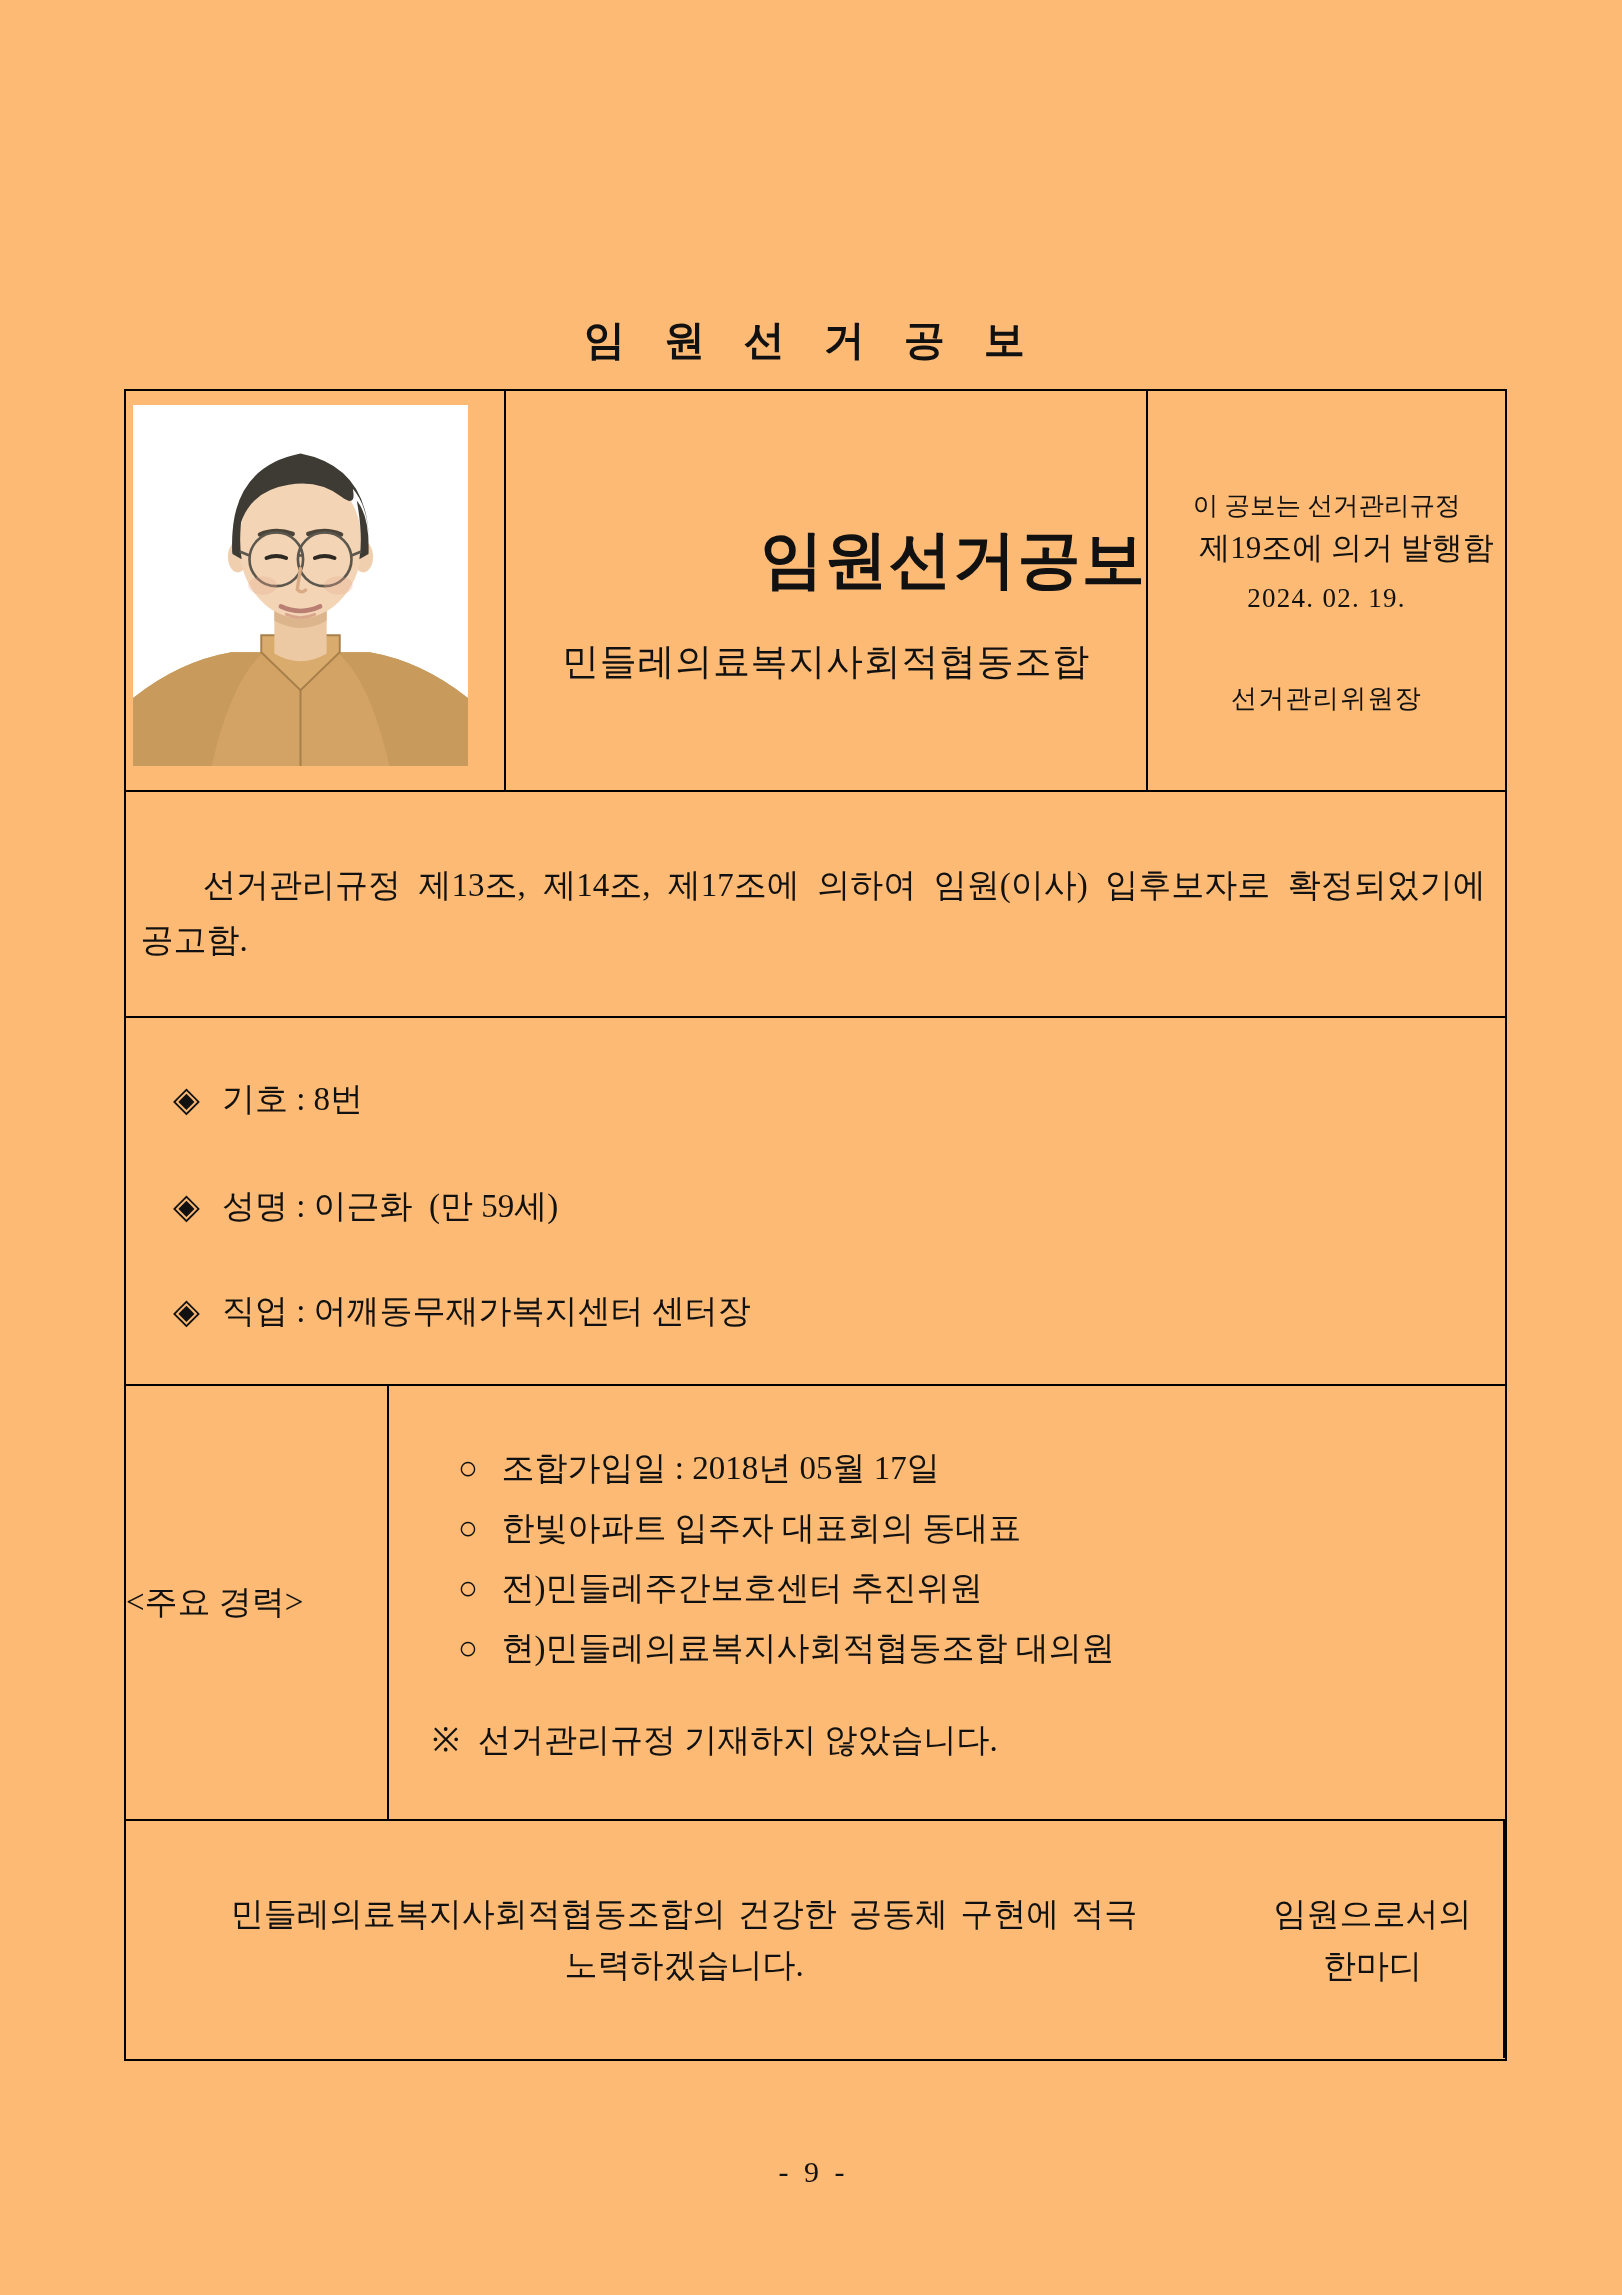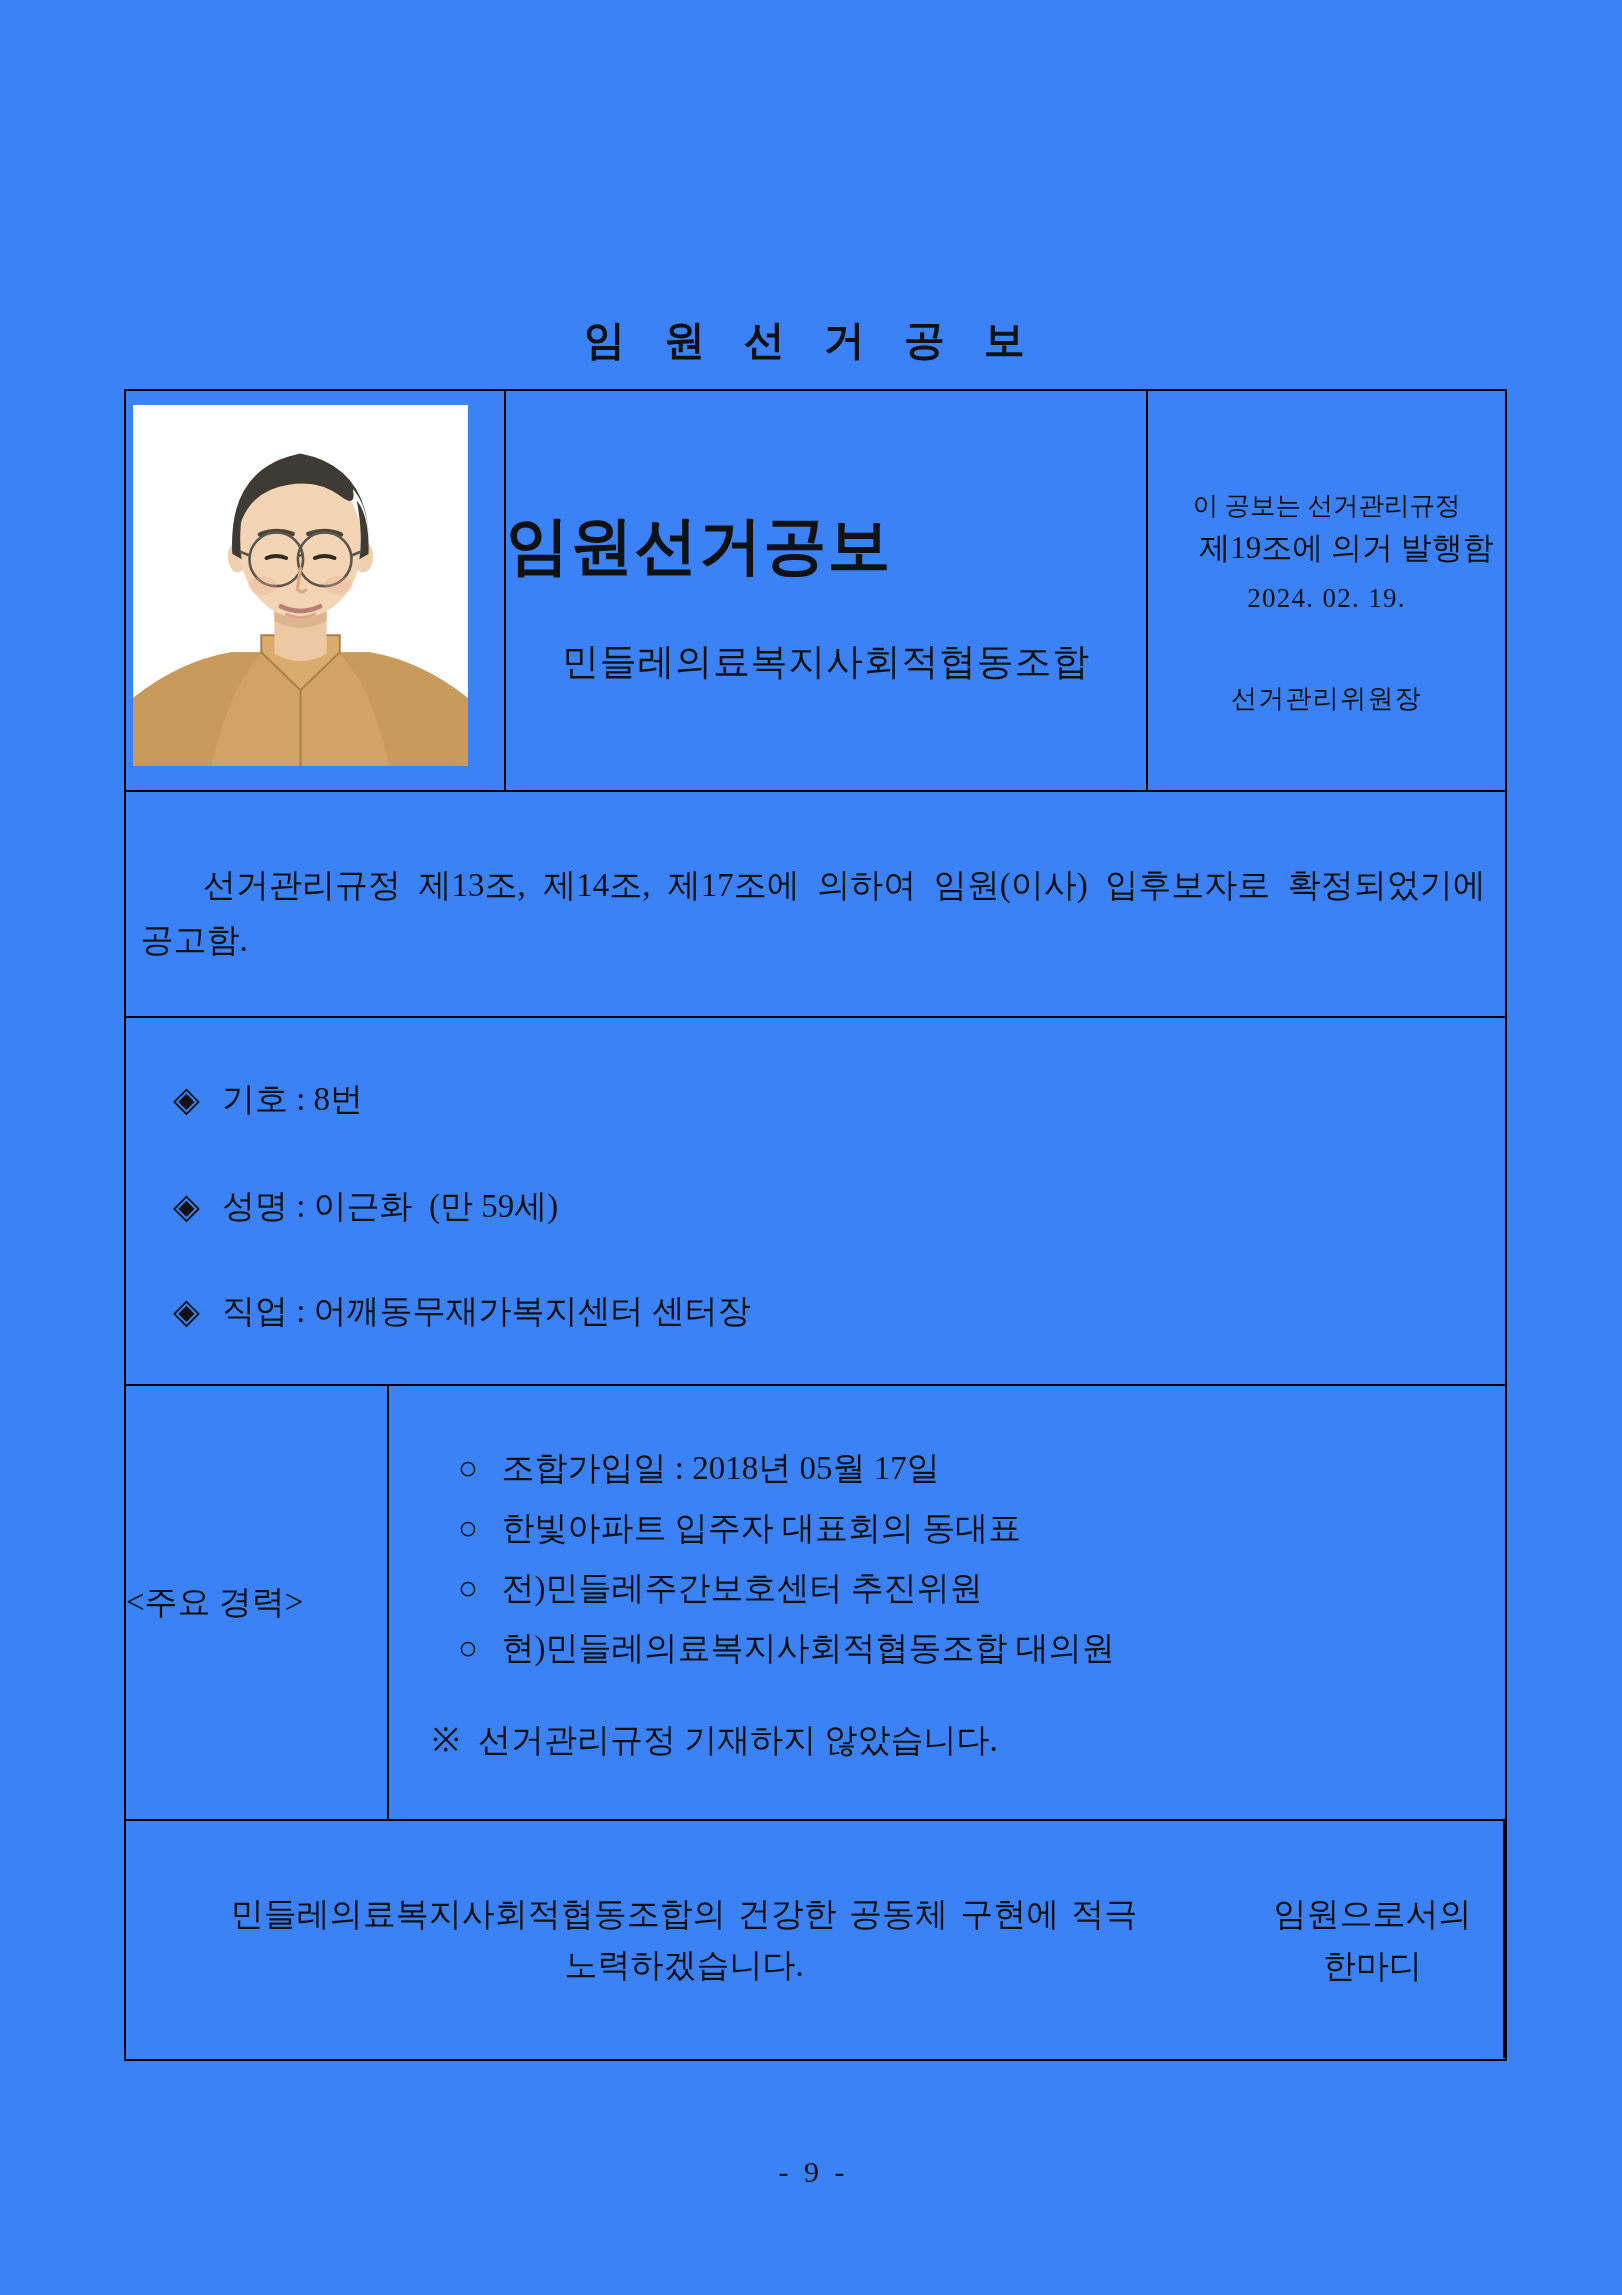--- a/index.html
+++ b/index.html
@@ -1,17 +1,17 @@
 <!DOCTYPE html>
 <html style="font-size:10.5px"><head>
 <meta charset="utf-8">
 <style>
   html,body{margin:0;padding:0;background:#ffffff;}
   .page{
-    position:relative;width:1623px;height:2295px;background:#3b82f6;overflow:hidden;
+    position:relative;width:1623px;height:2295px;background:#fdba74;overflow:hidden;
     font-family:"Liberation Serif","DejaVu Serif",serif;color:#111111;
   }
   .top-title{
     position:absolute;top:313px;left:0;width:1623px;text-align:center;
     font-size:41px;font-weight:bold;letter-spacing:0.35em;white-space:pre;
   }
   .doc-table{
     position:absolute;left:124px;top:389px;width:1383px;height:1672px;
     border:2px solid #000;box-sizing:border-box;
   }
@@ -20,21 +20,21 @@
   .r2{height:226px;border-bottom:2px solid #000;display:block;}
   .r3{height:368px;border-bottom:2px solid #000;display:block;}
   .r4{height:435px;border-bottom:2px solid #000;}
   .r5{height:237px;}
   .cell{position:relative;box-sizing:border-box;height:100%;}
   .cA{width:380px;border-right:2px solid #000;}
   .cB{width:642px;border-right:2px solid #000;}
   .cC{flex:1;}
   .photo{position:absolute;left:6.5px;top:14.4px;width:335px;height:361px;}
   .main-title{
-    position:absolute;top:124px;left:0;width:100%;text-align:left;
+    position:absolute;top:138px;left:0;width:100%;text-align:right;
     font-size:63px;font-weight:bold;line-height:1;letter-spacing:1.3px;white-space:pre;
   }
   .org-name{
     position:absolute;top:252px;left:0;width:100%;text-align:center;
     font-size:37px;line-height:1;letter-spacing:0.7px;white-space:pre;
   }
   .cC div{position:absolute;left:0;width:100%;text-align:center;line-height:1.15;white-space:pre;}
   .note1{top:100px;font-size:25.5px;}
   .note2{top:139px;font-size:31px;padding-left:20px;}
   .issue-date{top:192px;font-size:27px;letter-spacing:1.3px;}

